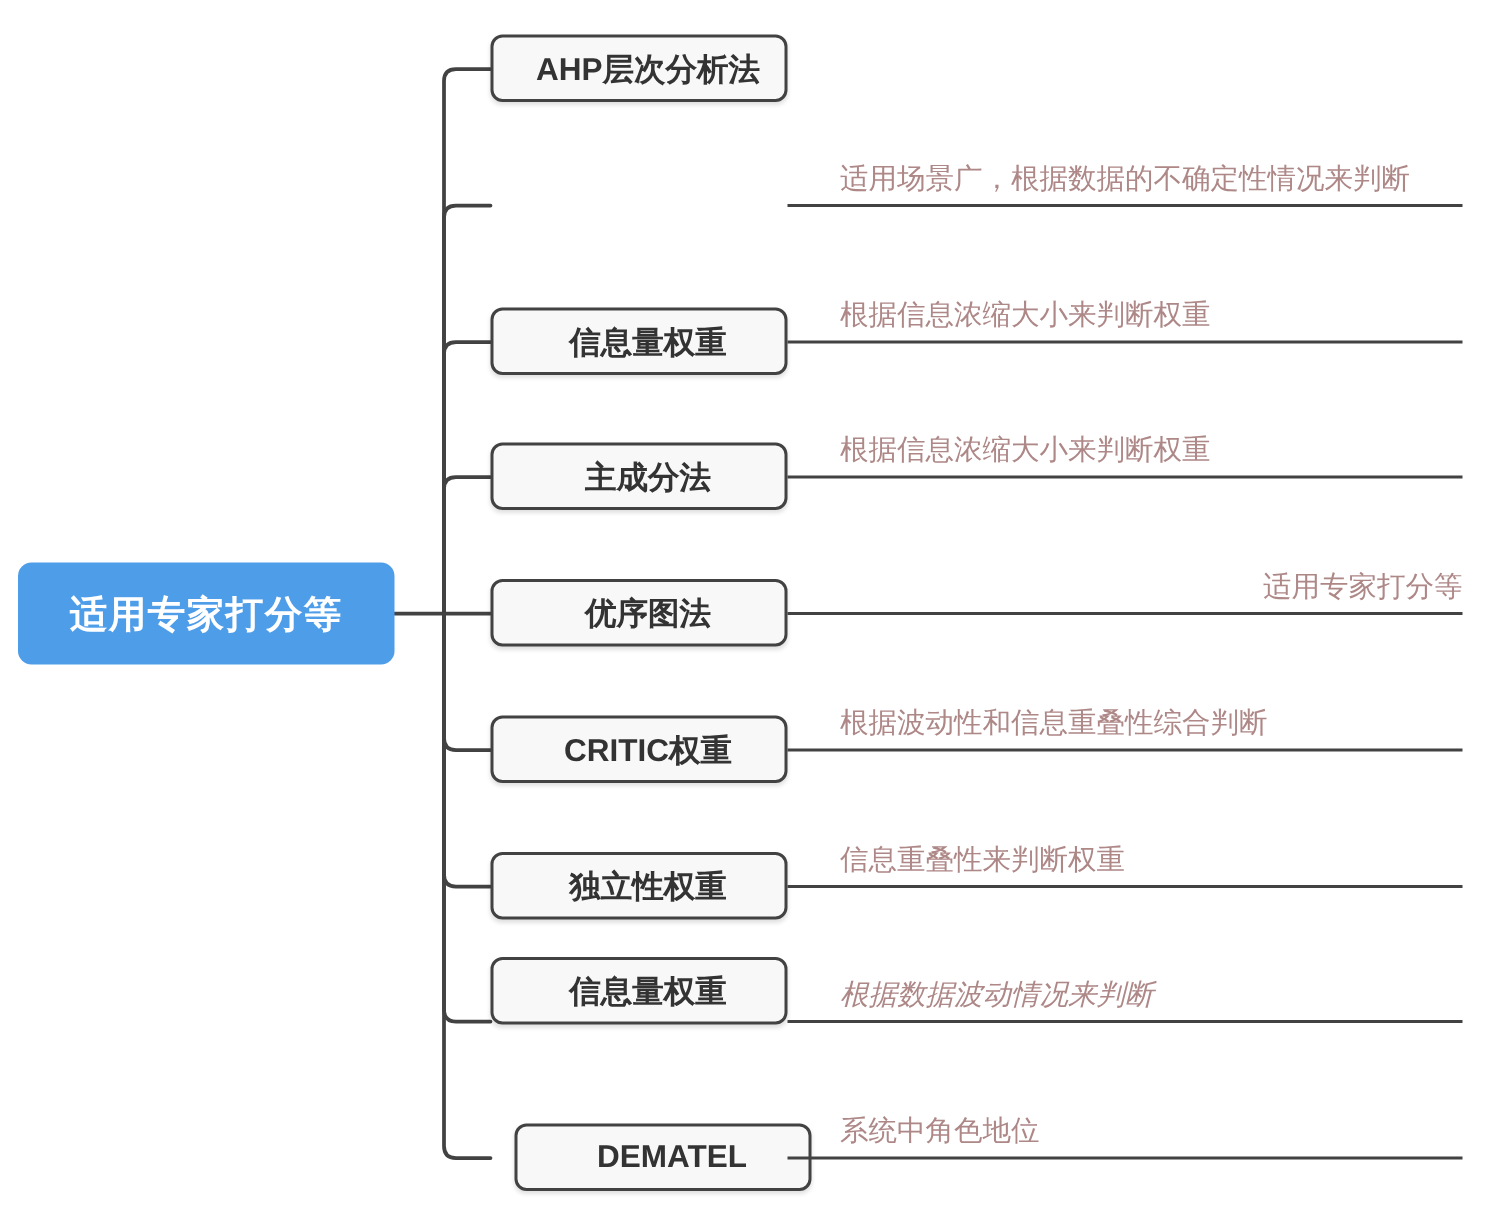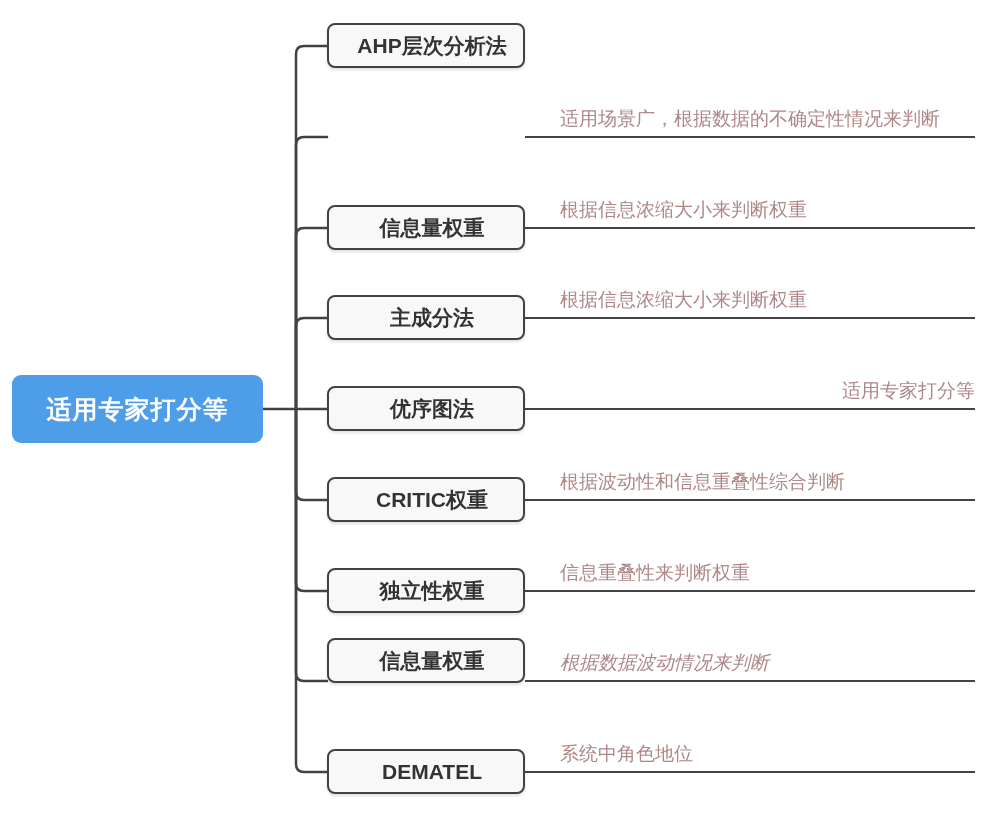--- a/index.html
+++ b/index.html
@@ -108,17 +108,17 @@
     <div class="branch-box" style="top: 568px;">独立性权重</div>
     <div class="branch-note" style="top: 562px;">
       <span class="note-text">信息重叠性来判断权重</span>
     </div>
 
     <div class="branch-box" style="top: 638px;">信息量权重</div>
     <div class="branch-note" style="top: 652px; font-style: italic;">
       <span class="note-text">根据数据波动情况来判断</span>
     </div>
 
-    <div class="branch-box" style="top: 749px;">DEMATEL</div>
+    <div class="branch-box" style="top: 749px; margin-left: 16px;">DEMATEL</div>
     <div class="branch-note" style="top: 743px;">
       <span class="note-text">系统中角色地位</span>
     </div>
   </div>
 
 </body></html>

